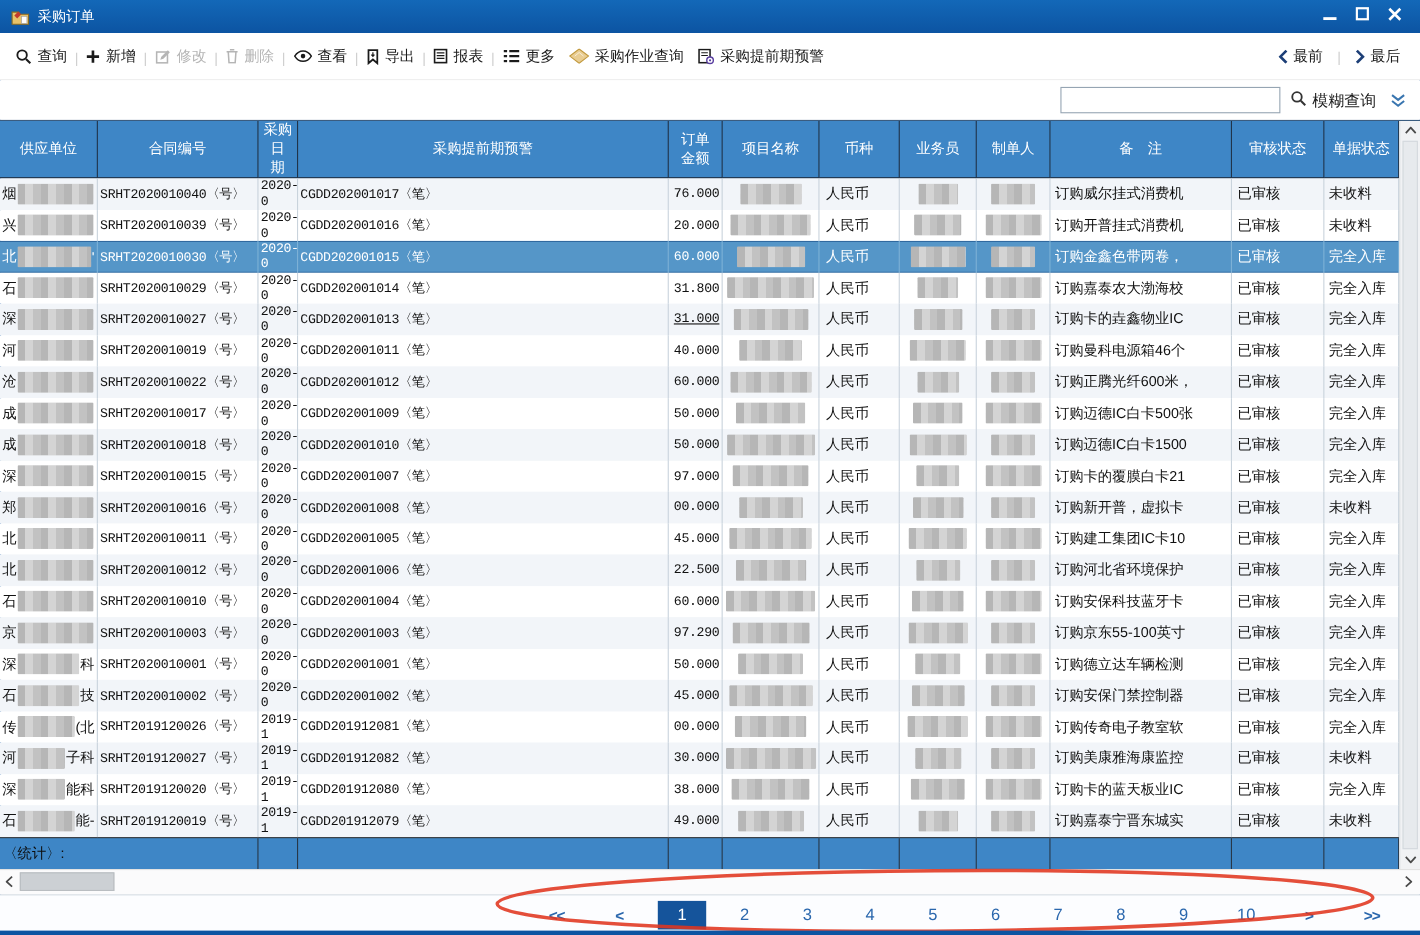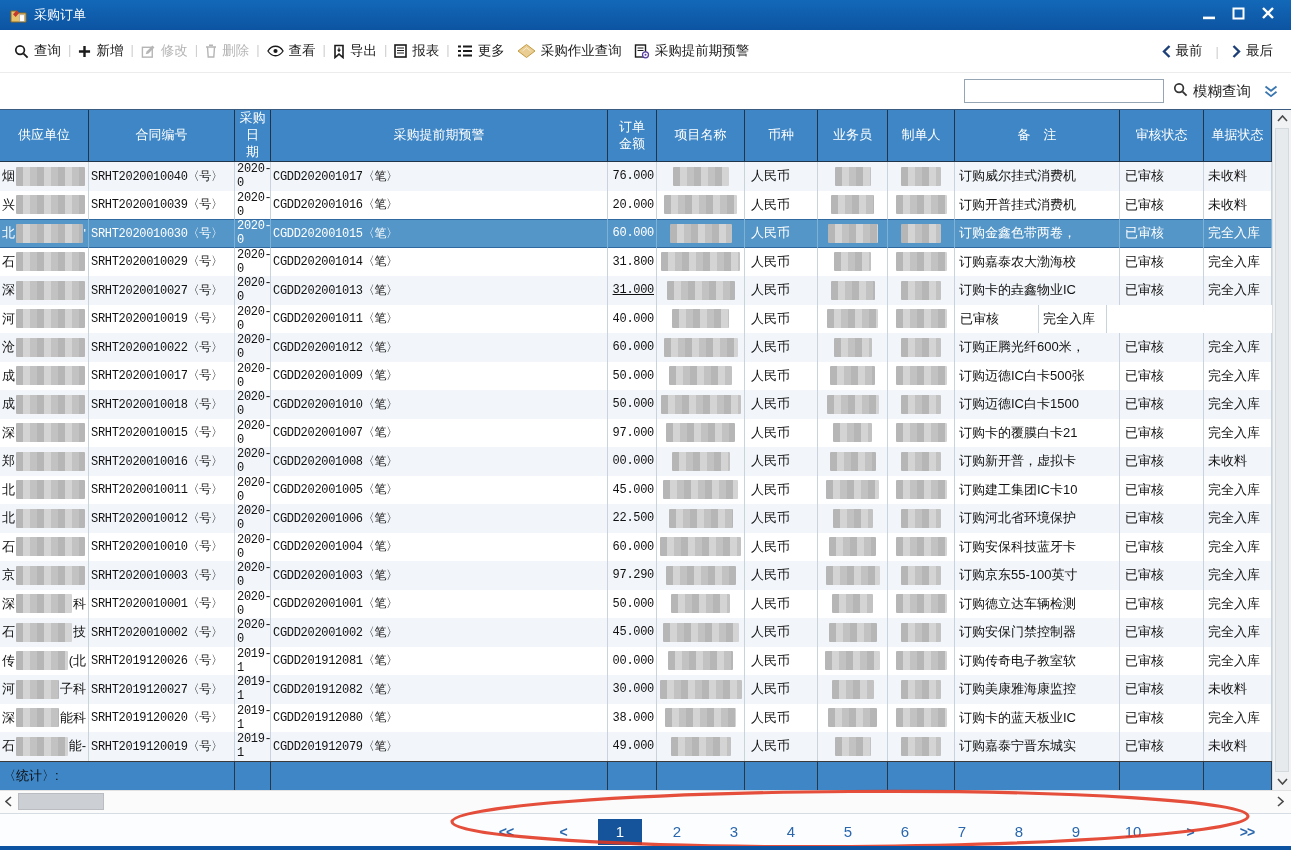--- a/index.html
+++ b/index.html
@@ -6,21 +6,21 @@
   .win{width:1291px;height:850px;position:relative;background:#fff;overflow:hidden;
        font-family:"Liberation Sans","DejaVu Sans",sans-serif;
        box-shadow:inset 1px 0 #0c54a2, inset -1px 0 #0c54a2;}
   
   .titlebar{height:30px;background:linear-gradient(#1368b8,#0c54a2);display:flex;align-items:center;padding:0 10px;color:#fff;justify-content:space-between;}
   .titletext{font-size:13px;margin-left:7px;}
   .win-controls{margin-left:auto;display:flex;gap:16px;align-items:center;margin-right:6px;}
   .wbtn{display:inline-flex;align-items:center;cursor:pointer;}
   
   .toolbar{height:42px;display:flex;align-items:center;padding:0 8px;background:#fff;border-bottom:1px solid #ececec;font-size:13.5px;color:#1b1b1b;}
-  #toolbar-left{display:flex;align-items:flex-start;flex-wrap:nowrap;}
+  #toolbar-left{display:flex;align-items:flex-end;flex-wrap:nowrap;}
   .tbtn{display:inline-flex;align-items:center;gap:5px;margin:0 6px;cursor:pointer;white-space:nowrap;color:#1b1b1b;}
   .tbtn.disabled{color:#b5b5b5;cursor:default;}
   .ticon{display:inline-flex;align-items:center;}
   .sep{color:#cfcfcf;margin:0 1px;font-size:13px;}
   #toolbar-right{margin-left:auto;display:flex;align-items:center;gap:6px;margin-right:4px;}
   
   .search-row{height:36px;display:flex;align-items:center;justify-content:flex-end;padding:0 8px;background:#fff;}
   .search-input{width:190px;height:22px;border:1px solid #96a5b3;margin-right:9px;font:13px "Liberation Sans","DejaVu Sans",sans-serif;padding:0 4px;outline:none;}
   .fuzzy{display:flex;align-items:center;gap:5px;font-size:14.5px;color:#1d1d1d;cursor:pointer;white-space:nowrap;}
   .expand{margin:0 4px 0 12px;cursor:pointer;display:inline-flex;}
@@ -381,20 +381,21 @@
             <div class="cell center" style="width: 88px;">
               <span class="blur" style="width: 57px;"></span>
             </div>
             <div class="cell" style="width: 73px; padding-left: 6px;">人民币</div>
             <div class="cell center" style="width: 70px;">
               <span class="blur" style="width: 51px;"></span>
             </div>
             <div class="cell center" style="width: 67px;">
               <span class="blur" style="width: 51px;"></span>
             </div>
+            <div class="cell" style="width: 165px; padding-left: 4px;">订购曼科电源箱46个</div>
             <div class="cell" style="width: 84px; padding-left: 5px;">已审核</div>
             <div class="cell" style="width: 68px; padding-left: 4px;">完全入库</div>
           </div>
           <div class="row">
             <div class="cell" style="width: 89px;">
               <span>沧</span>
               <span class="blur" style="width: 0px; flex: 1 1 0%; margin: 0px 1px;"></span>
             </div>
             <div class="cell mono" style="width: 146px;">SRHT2020010022〈号〉</div>
             <div class="cell mono" style="width: 36px;">2020-0</div>

